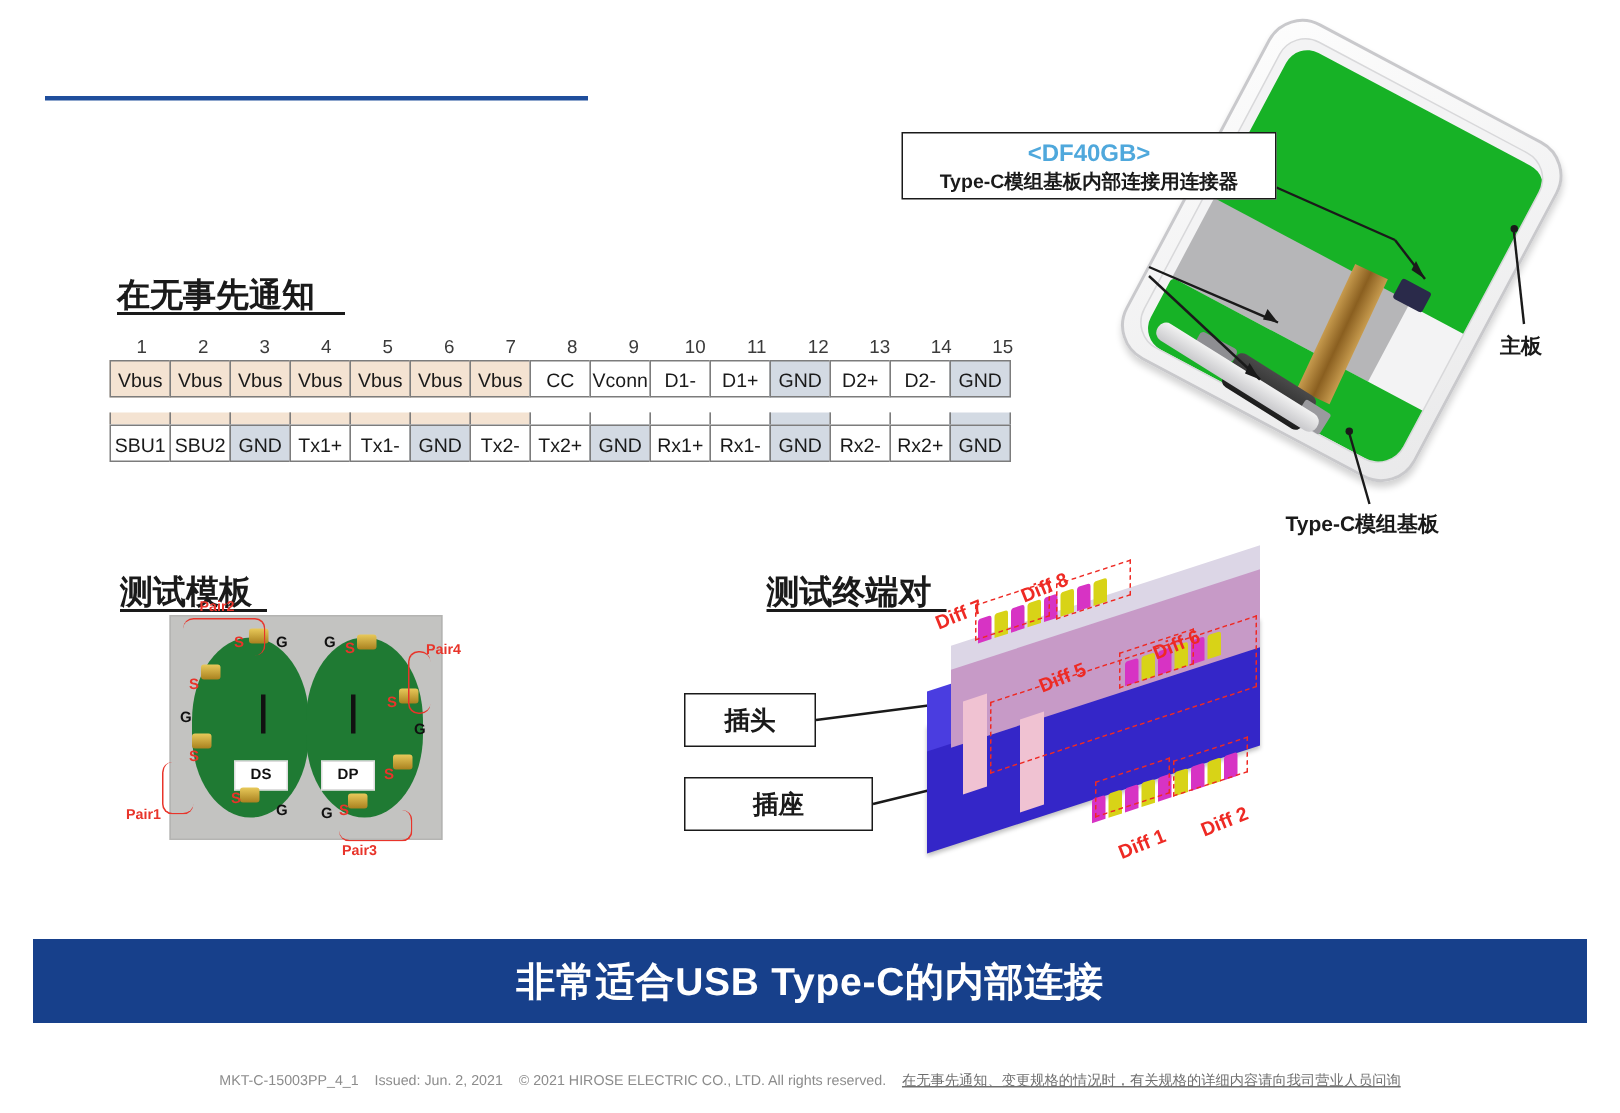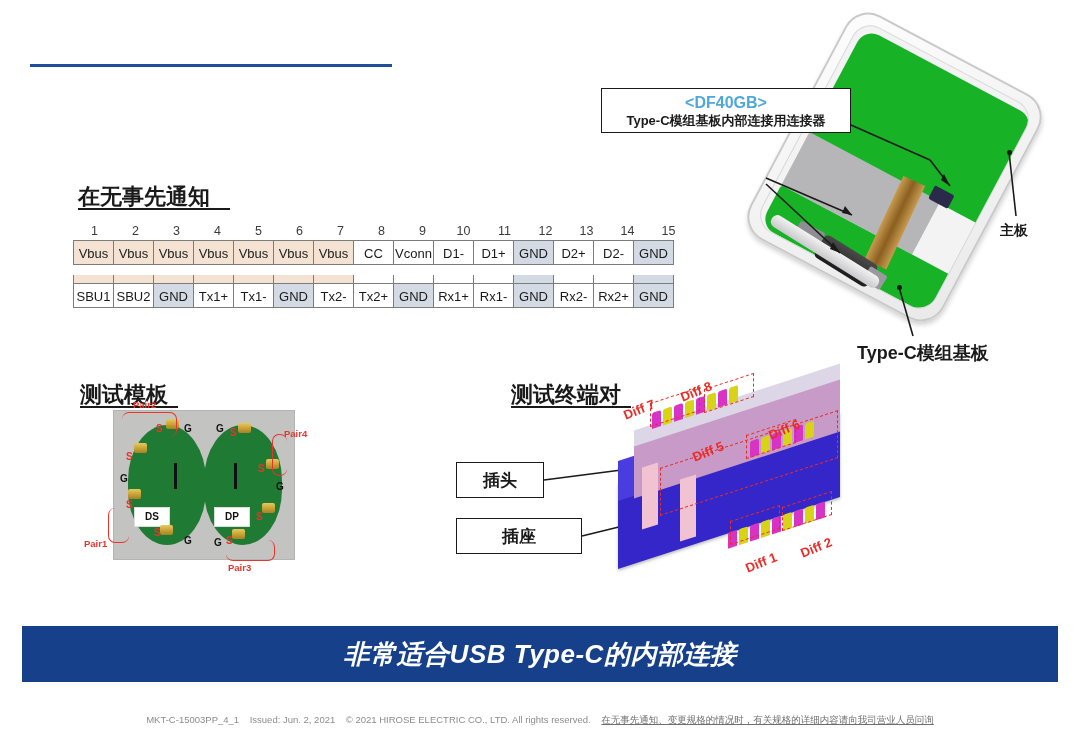--- a/index.html
+++ b/index.html
@@ -131,21 +131,21 @@
   .cable{
     position:absolute;left:8px;top:248px;width:125px;height:13px;
     background:linear-gradient(180deg,#f2f2f2,#c9c9cc);
     transform:rotate(32deg);transform-origin:100% 50%;border-radius:6px;
   }
 
   .lbl-mainboard{
     position:absolute;left:1000px;top:222px;font-size:14px;font-weight:bold;color:#1a1a1a;
   }
   .lbl-typec-module{
-    position:absolute;left:857px;top:341px;font-size:18px;font-weight:bold;color:#1a1a1a;
+    position:absolute;left:857px;top:341px;font-size:14px;font-weight:bold;color:#1a1a1a;
     white-space:nowrap;
   }
 
   
   .board-photo{
     position:absolute;left:113px;top:410px;width:180px;height:148px;
     background:#c3c3c1;border:1px solid #b4b4b2;overflow:hidden;
   }
   .board-half{
     position:absolute;top:14px;width:78px;height:120px;background:#1f7a33;
@@ -358,21 +358,21 @@
   <div class="lbl-typec-module">Type-C模组基板</div>
 
   <div class="sec-head" style="left:80px;top:380px;">测试模板</div>
   <div class="sec-rule" style="left:80px;top:406px;width:98px;"></div>
 
   <div class="board-photo">
     <div class="board-half l"></div>
     <div class="board-half r"></div>
     <div class="board-slot" style="left:60px;"></div>
     <div class="board-slot" style="left:120px;"></div>
-    <div class="chip-lbl" style="left:20px;top:96px;">DS</div>
+    <div class="chip-lbl" style="left:42px;top:96px;">DS</div>
     <div class="chip-lbl" style="left:100px;top:96px;">DP</div>
 
     <div class="smap" style="left:52px;top:8px;"></div>
     <div class="smap" style="left:20px;top:32px;"></div>
     <div class="smap" style="left:14px;top:78px;"></div>
     <div class="smap" style="left:46px;top:114px;"></div>
     <div class="smap" style="left:118px;top:118px;"></div>
     <div class="smap" style="left:148px;top:92px;"></div>
     <div class="smap" style="left:152px;top:48px;"></div>
     <div class="smap" style="left:124px;top:12px;"></div>
@@ -462,21 +462,21 @@
   <div class="diff" style="left:800px;top:540px;transform:rotate(-22deg);">Diff 2</div>
 
   <div class="callout" style="left:456px;top:462px;width:88px;height:36px;">
     <div class="big">插头</div>
   </div>
   <div class="callout" style="left:456px;top:518px;width:126px;height:36px;">
     <div class="big">插座</div>
   </div>
 
   <div class="banner"></div>
-  <div class="banner-text" style="left:22px;top:626px;font-style:italic;">非常适合USB Type-C的内部连接</div>
+  <div class="banner-text" style="left:22px;top:626px;">非常适合USB Type-C的内部连接</div>
 
   <div class="footer">
     <span>MKT-C-15003PP_4_1</span>&nbsp;&nbsp;&nbsp;
     <span>Issued: Jun. 2, 2021</span>&nbsp;&nbsp;&nbsp;
     <span>© 2021 HIROSE ELECTRIC CO., LTD. All rights reserved.</span>&nbsp;&nbsp;&nbsp;
     <span class="cn">在无事先通知、变更规格的情况时，有关规格的详细内容请向我司营业人员问询</span>
   </div>
 
 </div>
 

